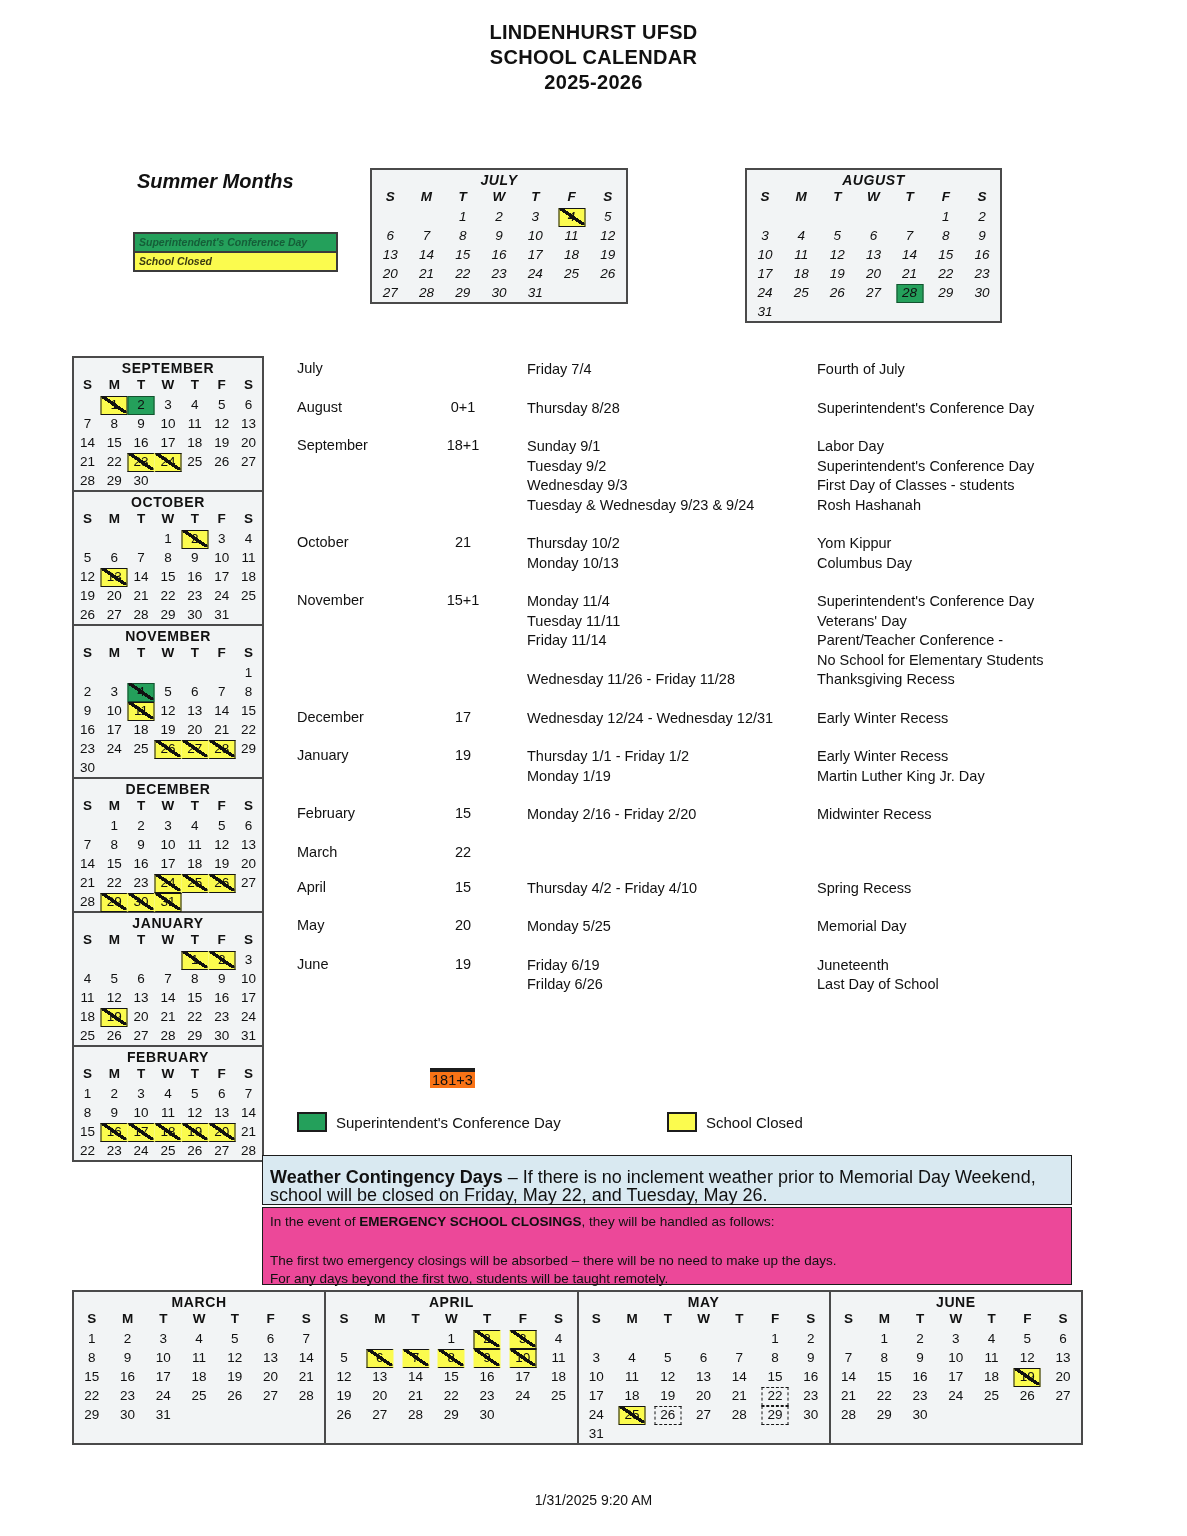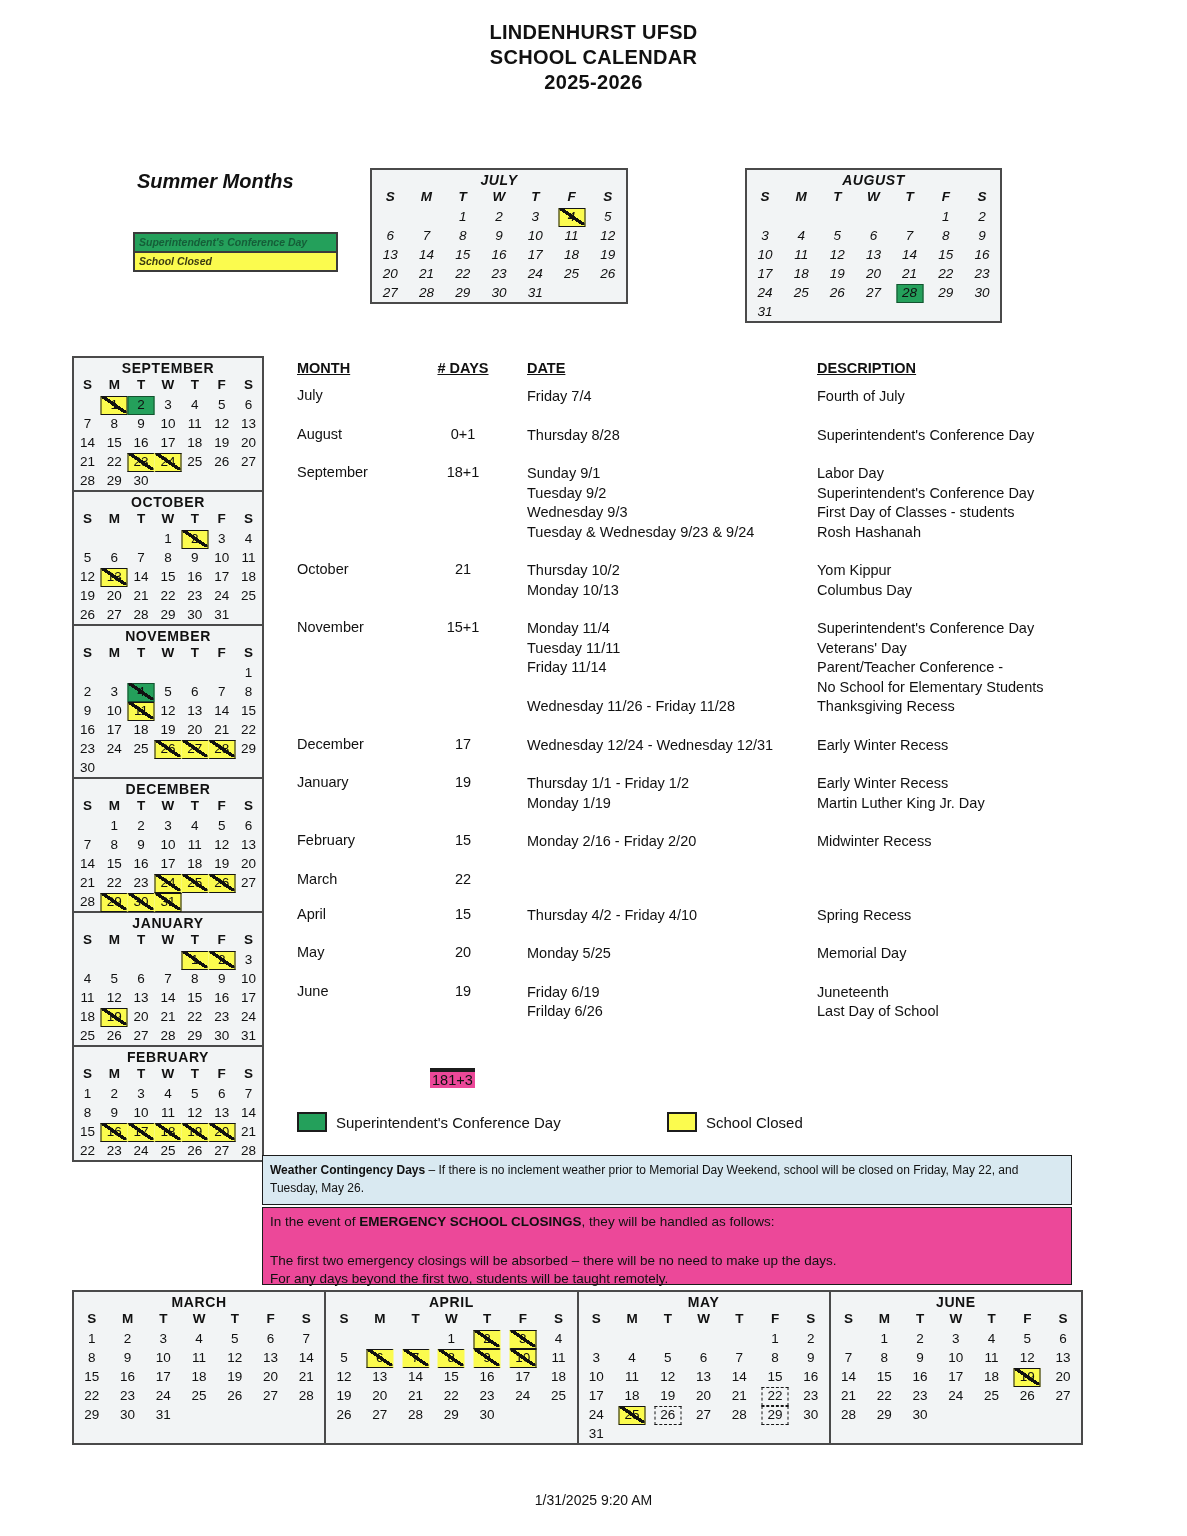--- a/index.html
+++ b/index.html
@@ -98,38 +98,38 @@
   .c-days  { width:110px; flex:0 0 110px; }
   .c-date  { width:290px; flex:0 0 290px; }
   .c-desc  { flex:1 1 auto; }
   .hdr .c-days { text-align:center; padding-right:18px; }
   .srow { display:flex; margin-bottom:0; }
   .srow .c-days { text-align:center; padding-right:18px; }
   .sublines div { line-height:19.5px; white-space:nowrap; }
   .sublines div.gap { height:11px; }
   .total {
     position:absolute; left:430px; top:1068px;
-    font-size:14.5px; background:#ec4899;
+    font-size:14.5px; background:#f97316;
     border-top:4px solid #1c1c1c; padding:0 2px; display:inline-block;
   }
 
   
   .legrow { position:absolute; left:297px; top:1112px; width:800px; font-size:15px; }
   .legrow .item { position:absolute; display:flex; align-items:center; }
   .legrow .sw { width:30px; height:20px; border:2px solid #1c1c1c; margin-right:9px; }
   .legrow .sw.green { background:#24a05b; }
   .legrow .sw.yellow{ background:#fbfb4e; }
   .legrow .it1 { left:0; }
   .legrow .it2 { left:370px; }
 
   
   .notice-weather {
     position:absolute; left:262px; top:1155px; width:810px; height:50px;
     background:#d9e9f1; border:1.6px solid #1c1c1c;
-    font-size:12px; line-height:18px; padding:5px 7px;
+    font-size:18px; line-height:18px; padding:12px 7px;
   }
   .notice-emerg {
     position:absolute; left:262px; top:1207px; width:810px; height:78px;
     background:#ec4899; border:1.6px solid #1c1c1c;
     font-size:13.5px; line-height:18px; padding:5px 7px;
   }
   .notice-emerg .l2 { margin-top:21px; }
   .nb { font-weight:bold; }
 
   
@@ -689,26 +689,20 @@
               <td class=""><span class="n">27</span></td>
               <td class=""><span class="n">28</span></td>
             </tr>
           </tbody>
         </table>
       </div>
   </div>
 </div>
 
 <div class="sched">
-  <div class="hdr">
-    <div class="c-month"><span>MONTH</span></div>
-    <div class="c-days"><span># DAYS</span></div>
-    <div class="c-date"><span>DATE </span></div>
-    <div class="c-desc"><span>DESCRIPTION</span></div>
-  </div>
   <div id="schedule-body">
       <div class="srow">
         <div class="c-month">July</div>
         <div class="c-days">&nbsp;</div>
         <div class="c-date sublines">
           <div>Friday 7/4</div>
         </div>
         <div class="c-desc sublines">
           <div>Fourth of July</div>
         </div>

